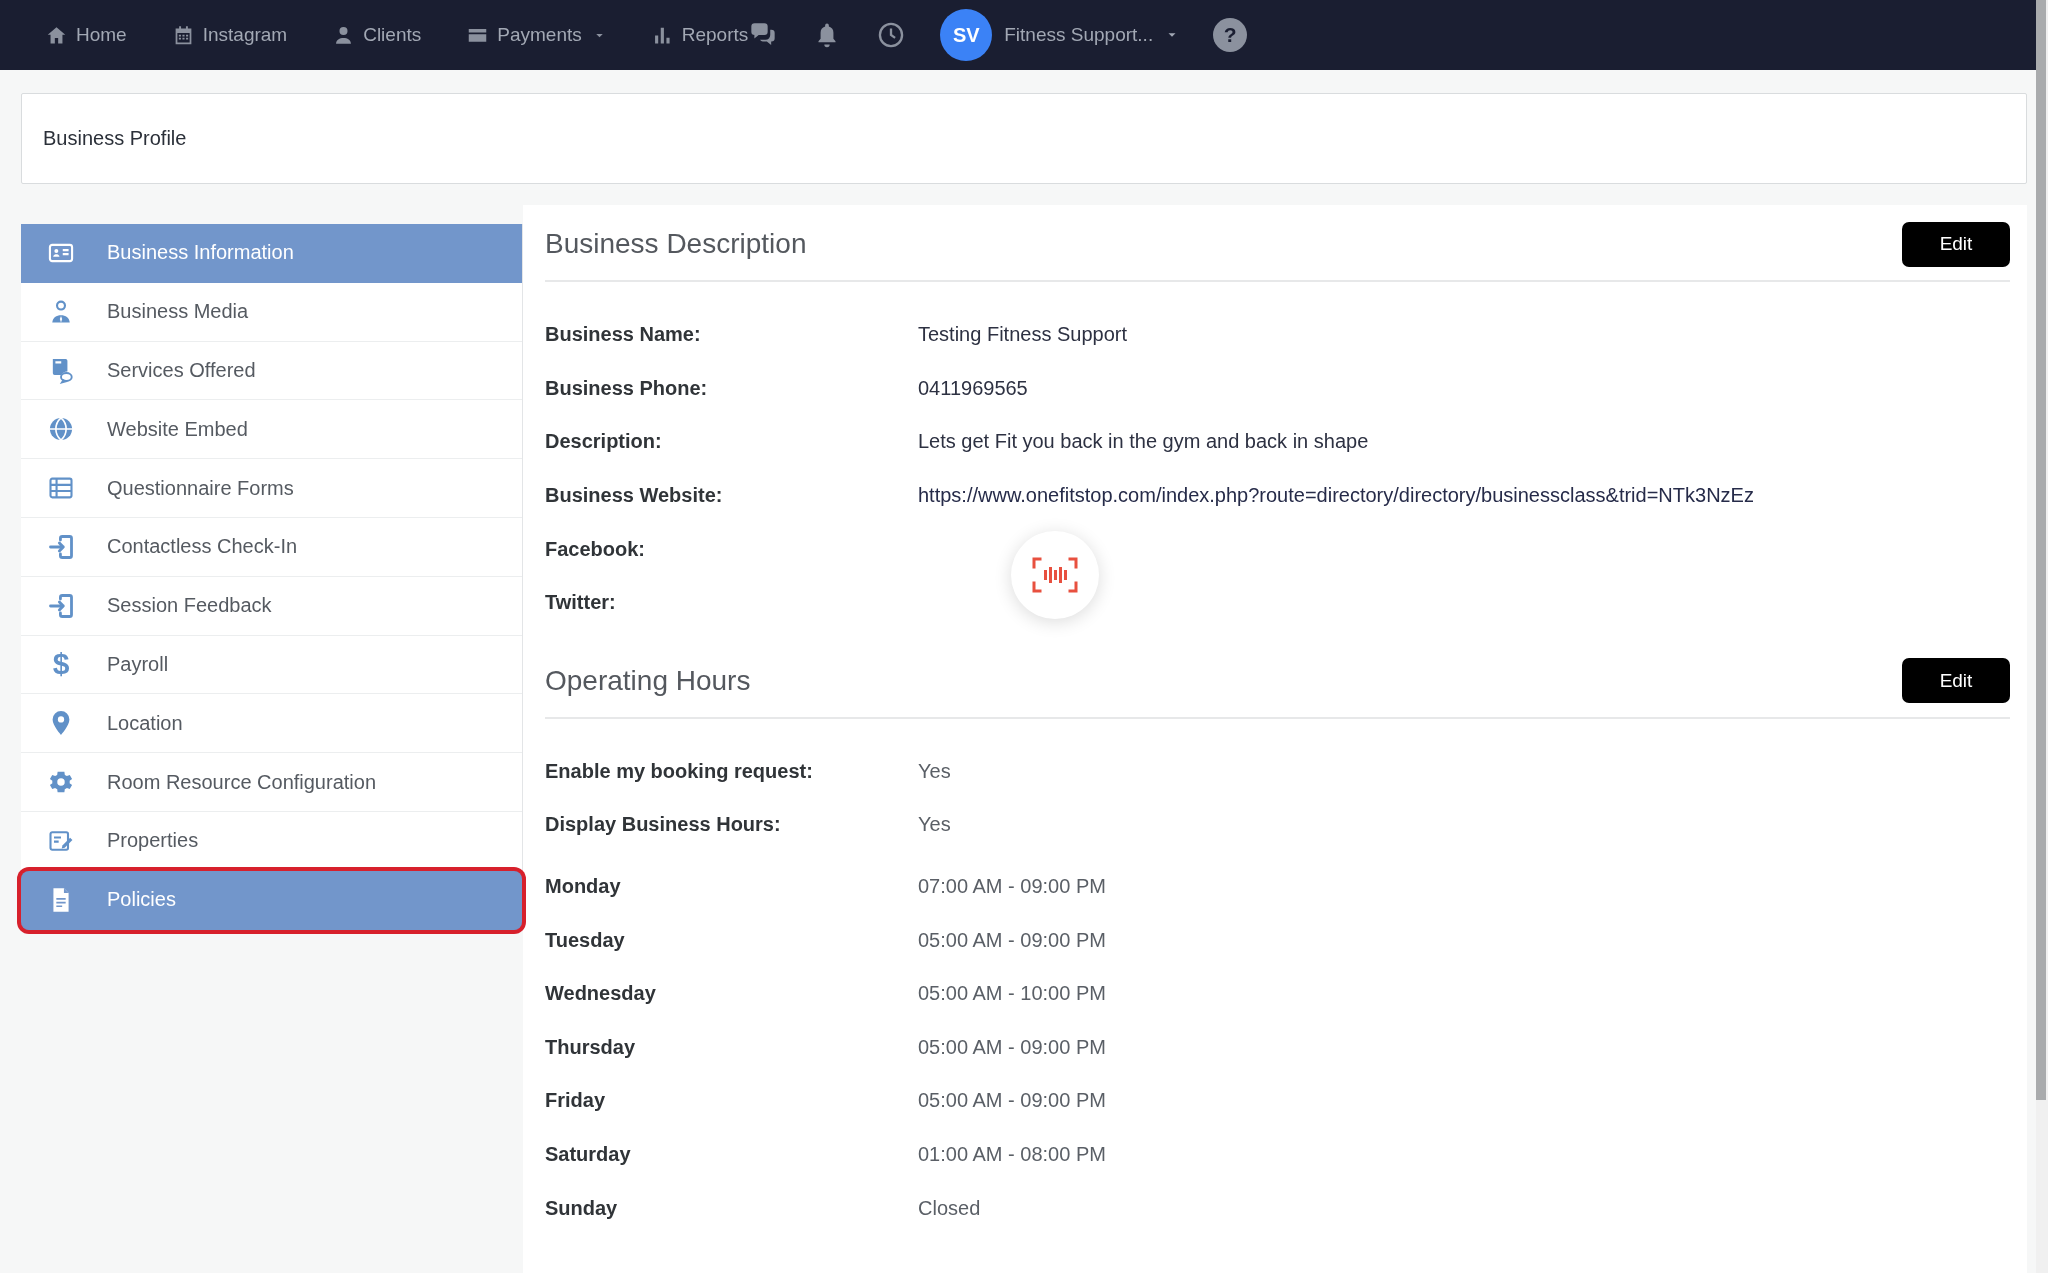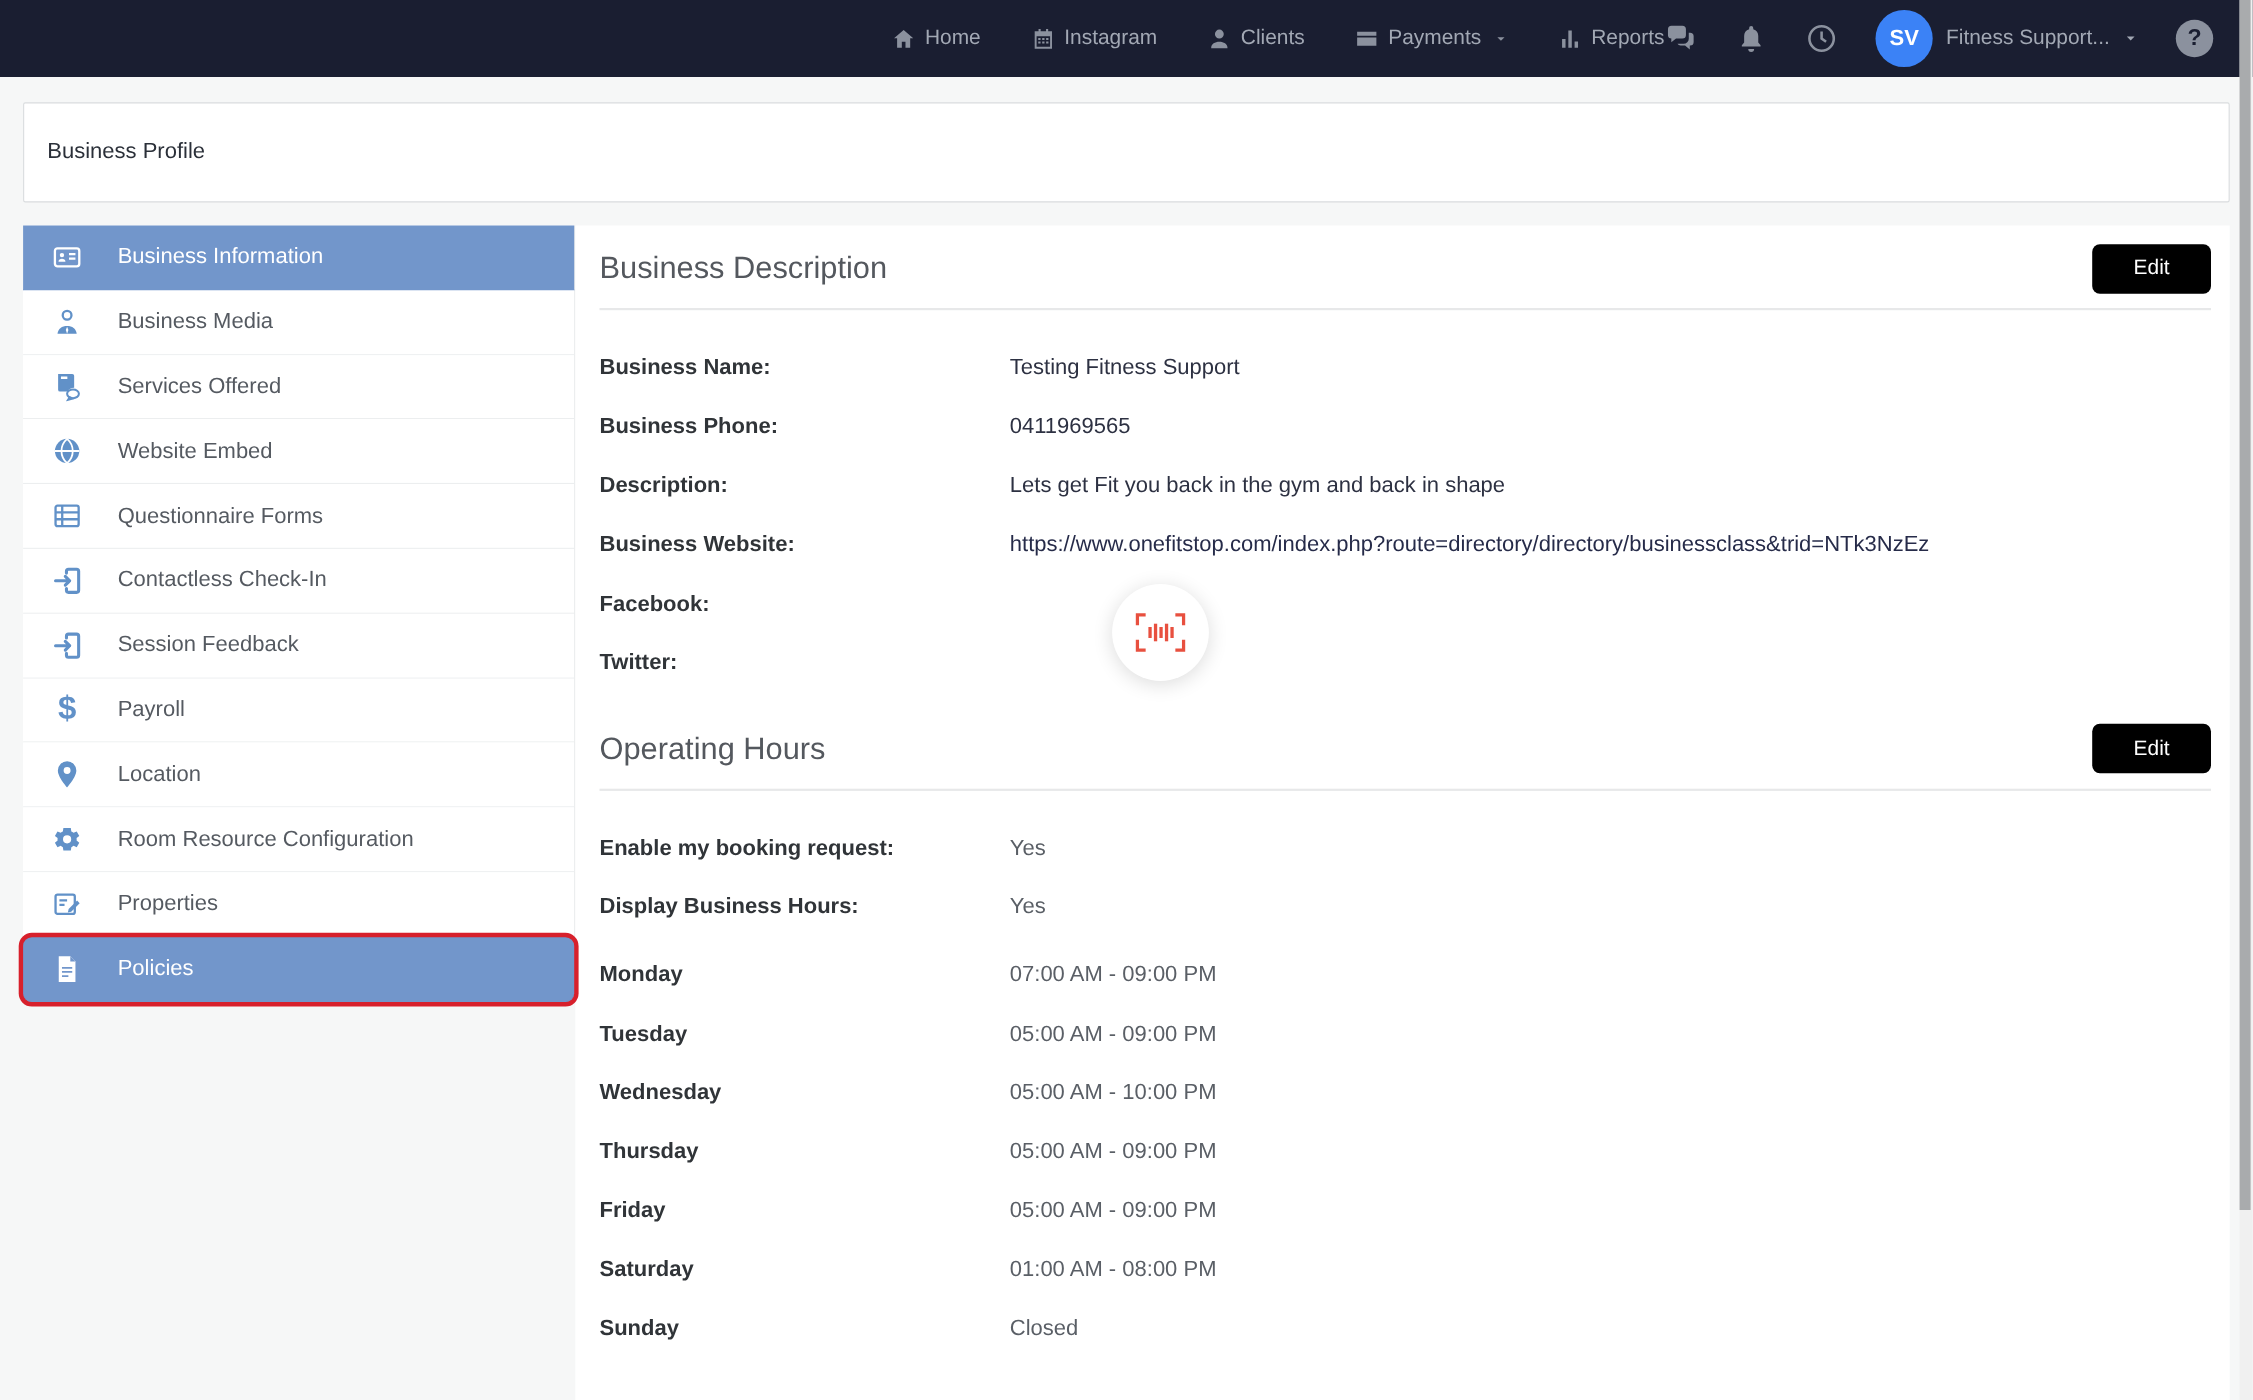--- a/index.html
+++ b/index.html
@@ -6,21 +6,21 @@
   html,body { width:2048px; height:1273px; overflow:hidden; }
   body {
     font-family:"Liberation Sans", sans-serif;
     background:#f6f7f7;
     position:relative;
   }
 
   
   .navbar {
     height:70px; background:#1a1e31;
-    display:flex; align-items:center; justify-content:flex-end;
+    display:flex; align-items:center; justify-content:flex-start;
     padding:0 36px 0 46px;
   }
   .nav-left { display:flex; align-items:center; gap:46px; }
   .nav-item {
     display:flex; align-items:center; gap:9px;
     color:#a2a8b4; font-size:19px; cursor:pointer; text-decoration:none;
   }
   .nav-item svg { width:21px; height:21px; fill:#8b919e; }
   .nav-item .caret { width:13px; height:13px; margin-left:2px; }
   .nav-right { display:flex; align-items:center; gap:34px; }
@@ -46,21 +46,21 @@
     position:absolute; left:21px; top:93px; width:2006px; height:91px;
     background:#fff; border:1px solid #d9dcde; border-radius:2px;
     display:flex; align-items:center; padding-left:21px;
   }
   .title-card h1 { font-size:20px; font-weight:normal; color:#2b3039; }
 
   
   .content-row { position:absolute; left:21px; top:205px; width:2006px; height:1068px; display:flex; align-items:flex-start; }
 
   
-  .sidebar { width:502px; background:#fff; border-right:1px solid #e3e5e7; }
+  .sidebar { width:502px; background:#fff; border-right:1px solid #e3e5e7;margin-top:19px; }
   .side-item {
     height:58.8px; display:flex; align-items:center;
     padding-left:24px; gap:30px; cursor:pointer;
     border-bottom:1px solid #eceeef; background:#fff;
     color:#555a61; font-size:20px;
   }
   .side-icon { width:32px; height:32px; display:flex; align-items:center; justify-content:center; color:#6191c8; flex:none; }
   .side-icon svg { width:28px; height:28px; }
   .side-icon .dollar { font-size:30px; font-weight:bold; color:#6191c8; line-height:1; }
   .side-item.active { background:#7296cb; color:#fff; border-bottom:1px solid #7296cb; }

